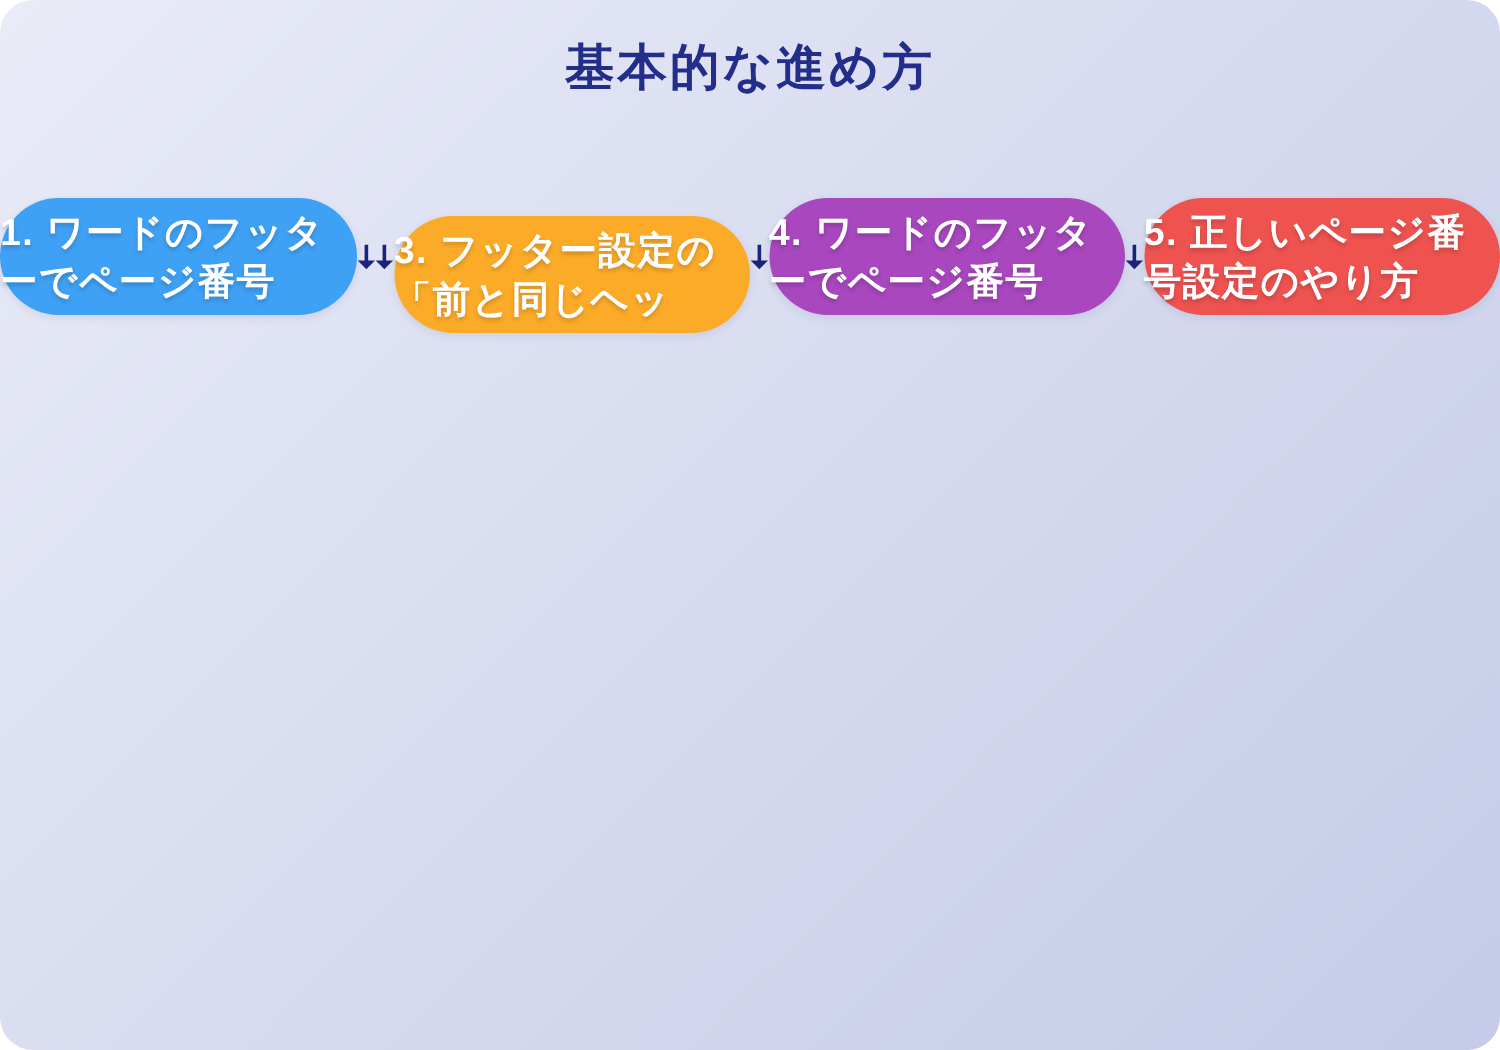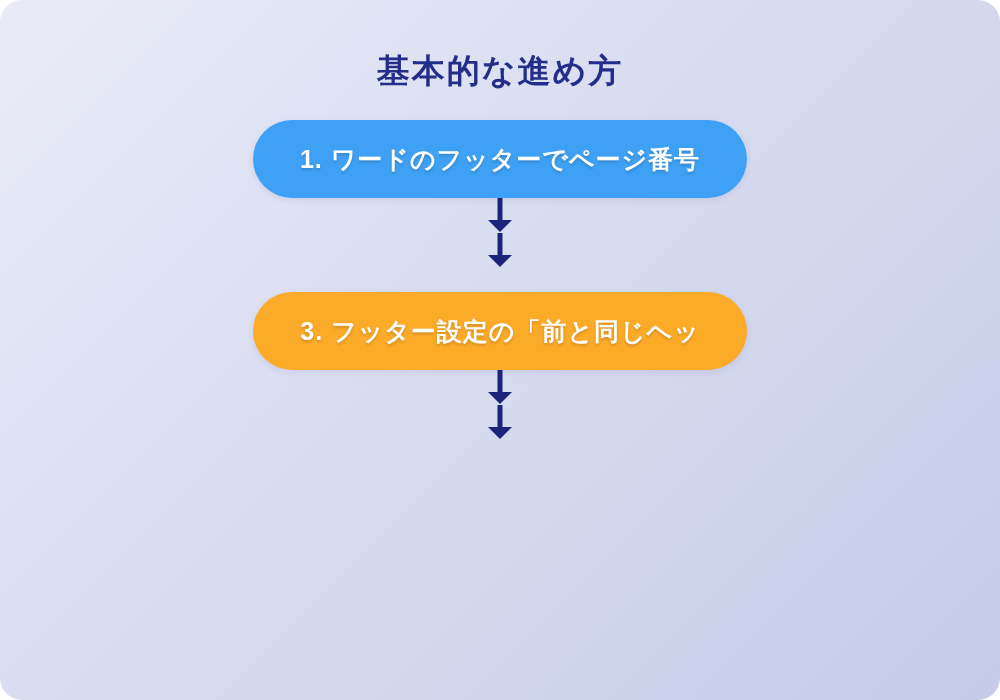--- a/index.html
+++ b/index.html
@@ -13,33 +13,33 @@
   .card {
     position: relative;
     width: 1000px;
     height: 700px;
     border-radius: 22px;
     overflow: hidden;
     box-sizing: border-box;
   }
   .title {
     margin: 0;
-    padding-top: 49px;
+    padding-top: 23px;
     text-align: center;
     font-size: 33px;
     font-weight: bold;
     letter-spacing: 2px;
   }
   .flow {
     position: absolute;
     top: 120px;
     left: 0;
     right: 0;
     display: flex;
-    flex-direction: column;
+    flex-direction: row;
     align-items: center;
   }
   .pill {
     width: 494px;
     height: 78px;
     border-radius: 39px;
     display: flex;
     align-items: center;
     justify-content: center;
     color: #ffffff;
@@ -76,21 +76,23 @@
       <polygon points="1,22 25,22 13,34" fill="#1B2478"></polygon>
     </svg>
 
     <div class="pill" style="background: rgb(252, 171, 41); margin-top: 24px;">3. フッター設定の「前と同じヘッ</div>
 
     <svg class="arrow" viewBox="0 0 26 35">
       <line x1="13" y1="0" x2="13" y2="24" stroke-width="5" stroke="#1B2478"></line>
       <polygon points="1,22 25,22 13,34" fill="#1B2478"></polygon>
     </svg>
 
+    <div class="pill" style="background: rgb(168, 71, 190);">4. ワードのフッターでページ番号</div>
 
     <svg class="arrow" viewBox="0 0 26 35">
       <line x1="13" y1="0" x2="13" y2="24" stroke-width="5" stroke="#1B2478"></line>
       <polygon points="1,22 25,22 13,34" fill="#1B2478"></polygon>
     </svg>
 
+    <div class="pill" style="background: rgb(238, 83, 80);">5. 正しいページ番号設定のやり方</div>
 
   </div>
 </div>
 
 </body></html>

